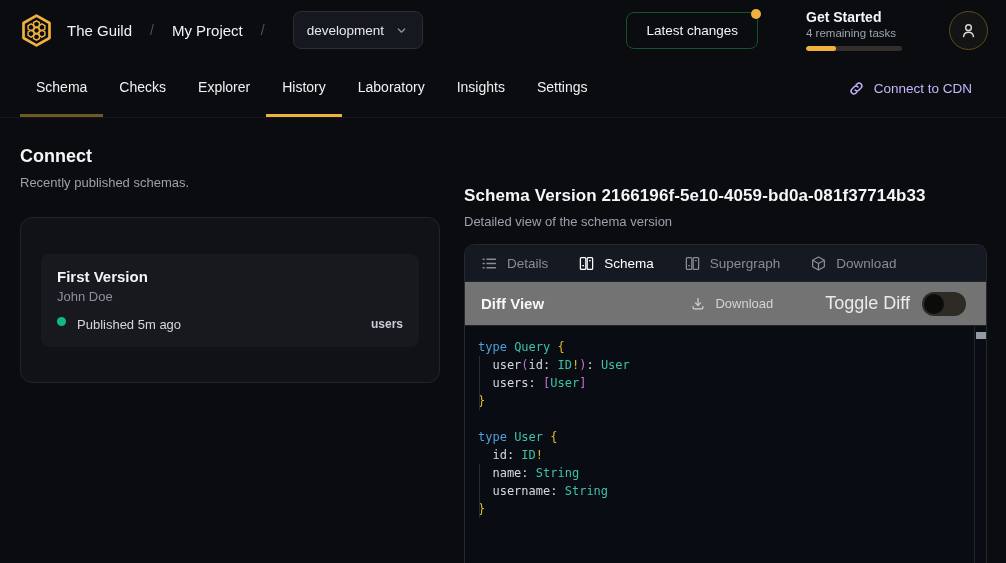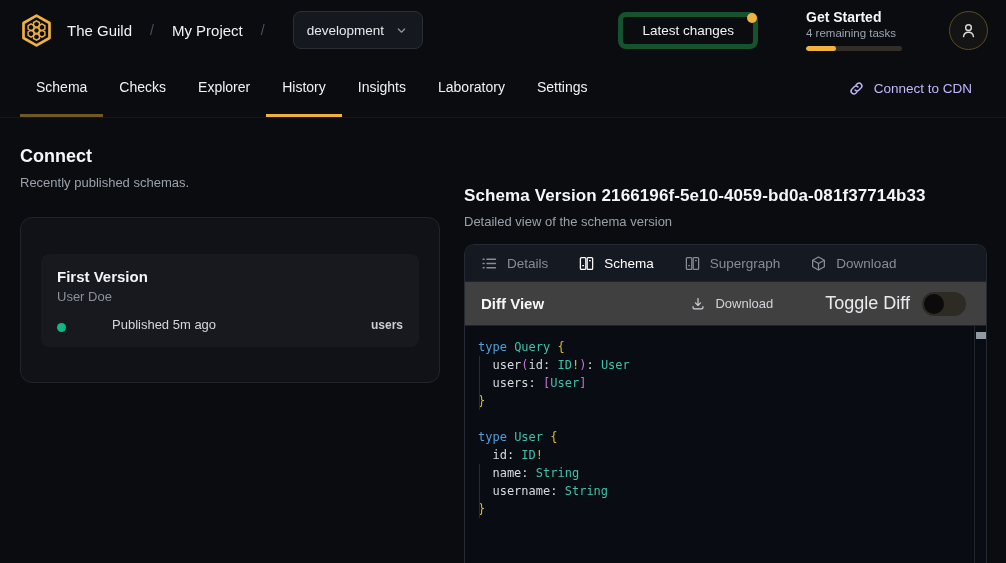--- a/index.html
+++ b/index.html
@@ -36,21 +36,21 @@
     cursor:pointer;
   }
   .env-select .env-label { font-size:13.5px; color:#e7e9ec; }
   .env-select .chev { color:#8b919b; }
 
   .latest-btn {
     margin-left:auto;
     position:relative;
     height:37px;
     background:transparent;
-    border:5px solid #14532d;
+    border:1px solid #14532d;
     border-radius:8px;
     padding:0 19px;
     color:#f3f4f6;
     font-size:13.5px;
     font-family:inherit;
     cursor:pointer;
   }
   .latest-btn .notif-dot {
     position:absolute; top:-4px; right:-4px;
     width:10px; height:10px; border-radius:50%;
@@ -120,21 +120,21 @@
     height:166px;
   }
   .version-item {
     background:#17191f;
     border-radius:8px;
     padding:14px 16px 15px 16px;
     cursor:pointer;
   }
   .vi-name { font-size:15px; font-weight:700; color:#f3f4f6; }
   .vi-author { font-size:13px; color:#8b919b; margin-top:4px; }
-  .vi-row { display:flex; align-items:flex-end; margin-top:13px;gap:35px; }
+  .vi-row { display:flex; align-items:flex-start; margin-top:13px; }
   .vi-dot { width:9px; height:9px; border-radius:50%; background:#10b981; margin-right:11px; }
   .vi-status { font-size:13px; color:#d3d7dc; }
   .vi-service { margin-left:auto; font-size:12px; font-weight:700; color:#c9ced5; }
 
   .detail-title { font-size:17px; font-weight:700; color:#f5f6f8; letter-spacing:0.1px; }
   .detail-sub { font-size:13px; color:#9aa1ab; margin-top:8px; }
 
   .panel {
     margin-top:15px;
     flex:1;
@@ -155,21 +155,21 @@
   }
   .panel-tab {
     display:flex; align-items:center; gap:9px;
     font-size:13.5px; font-weight:500; color:#878c96;
     cursor:pointer;
   }
   .panel-tab.active { color:#ffffff; }
 
   .diff-header {
     height:44px;
-    background:#404040;
+    background:#737373;
     border-bottom:1px solid #1f242c;
     display:flex; align-items:center;
     padding:0 16px;
   }
   .diff-title { font-size:15px; font-weight:700; color:#f5f6f8; }
   .download-btn {
     margin-left:auto;
     display:flex; align-items:center; gap:9px;
     color:#d0d4d9; font-size:13px;
     background:none; border:none; font-family:inherit; cursor:pointer;
@@ -274,22 +274,22 @@
     </span>
   </button>
 </div>
 
 <div class="nav">
   <div class="nav-tabs">
     <a class="nav-tab dim-underline">Schema</a>
     <a class="nav-tab">Checks</a>
     <a class="nav-tab">Explorer</a>
     <a class="nav-tab active">History</a>
+    <a class="nav-tab">Laboratory</a>
     <a class="nav-tab">Insights</a>
-    <a class="nav-tab">Laboratory</a>
     <a class="nav-tab">Settings</a>
   </div>
   <a class="cdn-link">
     <span>
       <svg viewBox="0 0 20 20" width="17" height="17" fill="none" stroke="currentColor" stroke-width="1.7" stroke-linecap="round" stroke-linejoin="round">
         <path d="M8.3 11.7a3.3 3.3 0 0 0 4.66 0l2.55-2.55a3.3 3.3 0 0 0-4.66-4.66l-1.35 1.35"></path>
         <path d="M11.7 8.3a3.3 3.3 0 0 0-4.66 0l-2.55 2.55a3.3 3.3 0 0 0 4.66 4.66l1.35-1.35"></path>
       </svg>
     </span>
     <span>Connect to CDN</span>
@@ -298,21 +298,21 @@
 
 <div class="main">
 
   <div class="col-left">
     <div class="section-title">Connect</div>
     <div class="section-sub">Recently published schemas.</div>
 
     <div class="versions-card">
       <div class="version-item">
         <div class="vi-name">First Version</div>
-        <div class="vi-author">User Doe</div>
+        <div class="vi-author">John Doe</div>
         <div class="vi-row">
           <span class="vi-dot"></span>
           <span class="vi-status">Published 5m ago</span>
           <span class="vi-service">users</span>
         </div>
       </div>
     </div>
   </div>
 
   <div class="col-right">

